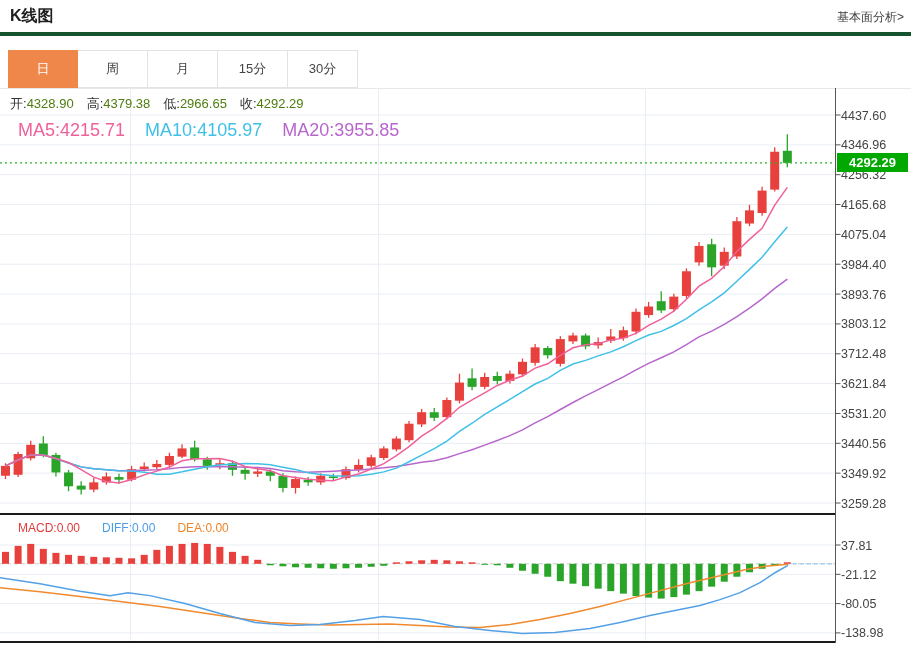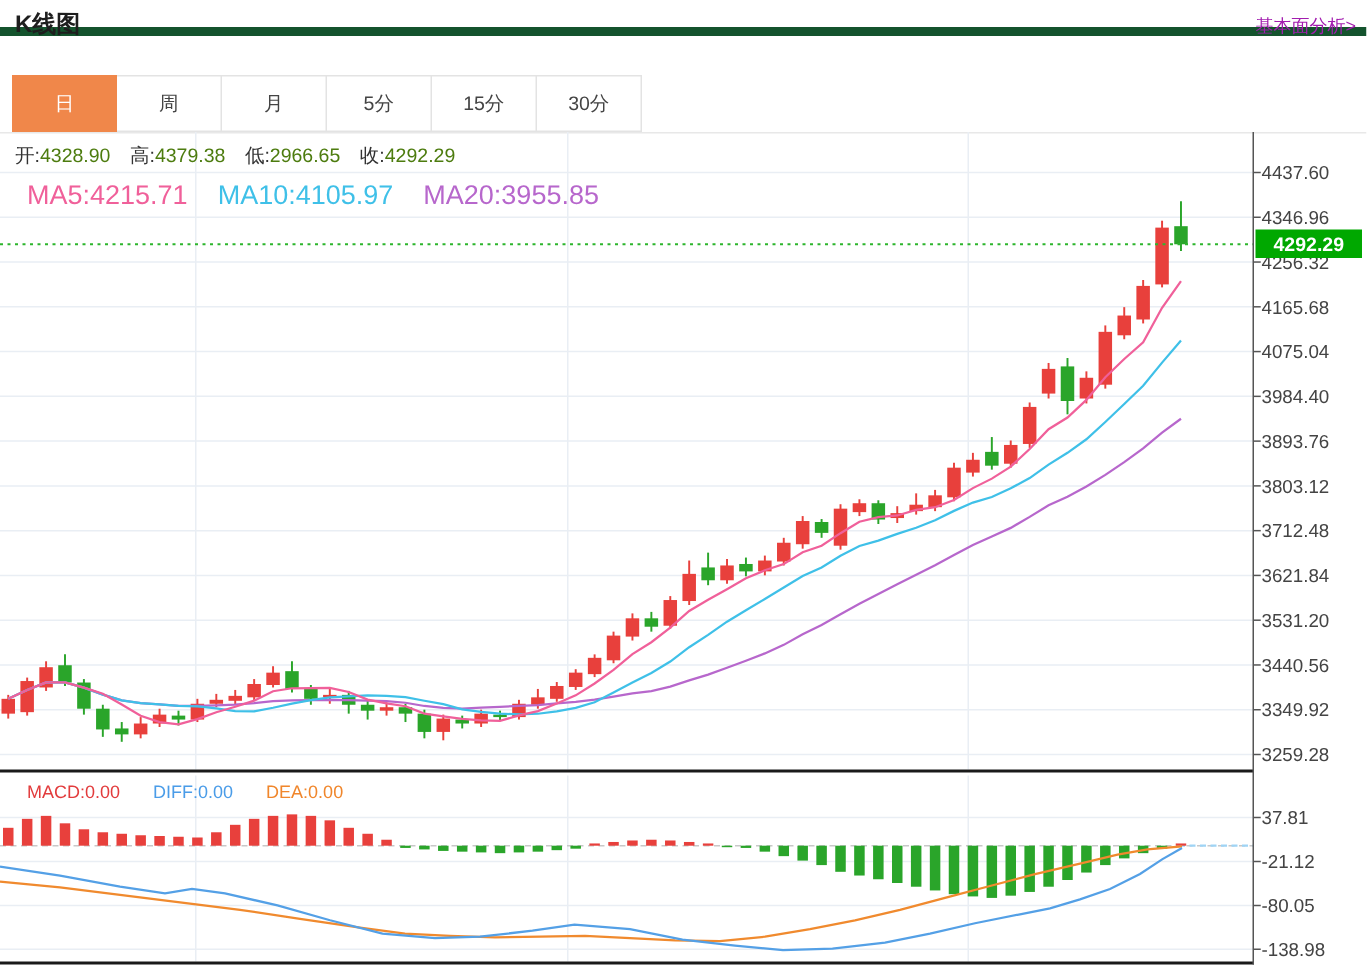--- a/index.html
+++ b/index.html
@@ -1,20 +1,20 @@
 <!DOCTYPE html>
 <html><head>
 <meta charset="utf-8">
 <style>
   * { margin:0; padding:0; box-sizing:border-box; }
   html,body { width:911px; height:645px; }
   body { position:relative; font-family:"Liberation Sans",sans-serif; background:#fff; overflow:hidden; }
-  .hdr { position:absolute; left:0; top:0; width:911px; height:24px; border-bottom:6px solid #14532d; background:#fff;padding-left:32px; }
+  .hdr { position:absolute; left:0; top:0; width:911px; height:36px; border-bottom:4px solid #14532d; background:#fff;padding-left:32px; }
   .title { position:absolute; left:10px; top:6px; font-size:16px; font-weight:bold; color:#1e1e1e; }
-  .link { position:absolute; right:7px; top:9px; font-size:12px; color:#a21caf; cursor:pointer; }
+  .link { position:absolute; right:7px; top:9px; font-size:12px; color:#404040; cursor:pointer; }
   .tabs { position:absolute; left:8px; top:50px; display:flex; background:#fff; }
   .tab { width:70px; height:38px; border:1px solid #e3e3e3; border-left:none; display:flex; align-items:center; justify-content:center; font-size:13px; color:#444; background:#fff; cursor:pointer; }
   .tab:first-child { border-left:1px solid #e3e3e3; }
   .tab.active { background:#f0874a; border-color:#f0874a; color:#fff; }
   #chart { position:absolute; left:0; top:0; width:911px; height:645px; }
   .ohlc { position:absolute; left:10px; top:95px; font-size:13px; white-space:nowrap; }
   .ohlc .lab { color:#333; }
   .ohlc .val { color:#4d7c0f; margin-right:13px; }
   .ma-row { position:absolute; left:18px; top:120px; font-size:18px; white-space:nowrap; }
   .ma-row .item { margin-right:20px; }
@@ -292,21 +292,20 @@
 
 <div class="hdr">
   <div class="title">K线图</div>
   <div class="link">基本面分析&gt;</div>
 </div>
 
 <div class="tabs">
     <div class="tab active">日</div>
     <div class="tab">周</div>
     <div class="tab">月</div>
-    <div class="tab">5分</div>
     <div class="tab">15分</div>
     <div class="tab">30分</div>
   </div>
 
 <div class="ohlc"><span class="item"><span class="lab">开:</span><span class="val">4328.90</span></span><span class="item"><span class="lab">高:</span><span class="val">4379.38</span></span><span class="item"><span class="lab">低:</span><span class="val">2966.65</span></span><span class="item"><span class="lab">收:</span><span class="val">4292.29</span></span></div>
 <div class="ma-row"><span class="item"><span class="lab" style="color: rgb(240, 96, 154);">MA5:</span><span class="val" style="color: rgb(240, 96, 154);">4215.71</span></span><span class="item"><span class="lab" style="color: rgb(63, 192, 232);">MA10:</span><span class="val" style="color: rgb(63, 192, 232);">4105.97</span></span><span class="item"><span class="lab" style="color: rgb(183, 103, 204);">MA20:</span><span class="val" style="color: rgb(183, 103, 204);">3955.85</span></span></div>
 <div class="macd-row"><span class="item"><span class="lab" style="color: rgb(226, 59, 60);">MACD:</span><span class="val" style="color: rgb(226, 59, 60);">0.00</span></span><span class="item"><span class="lab" style="color: rgb(74, 156, 232);">DIFF:</span><span class="val" style="color: rgb(74, 156, 232);">0.00</span></span><span class="item"><span class="lab" style="color: rgb(240, 134, 43);">DEA:</span><span class="val" style="color: rgb(240, 134, 43);">0.00</span></span></div>
 
 <div class="badge" style="background: rgb(0, 168, 0);">4292.29</div>
 

